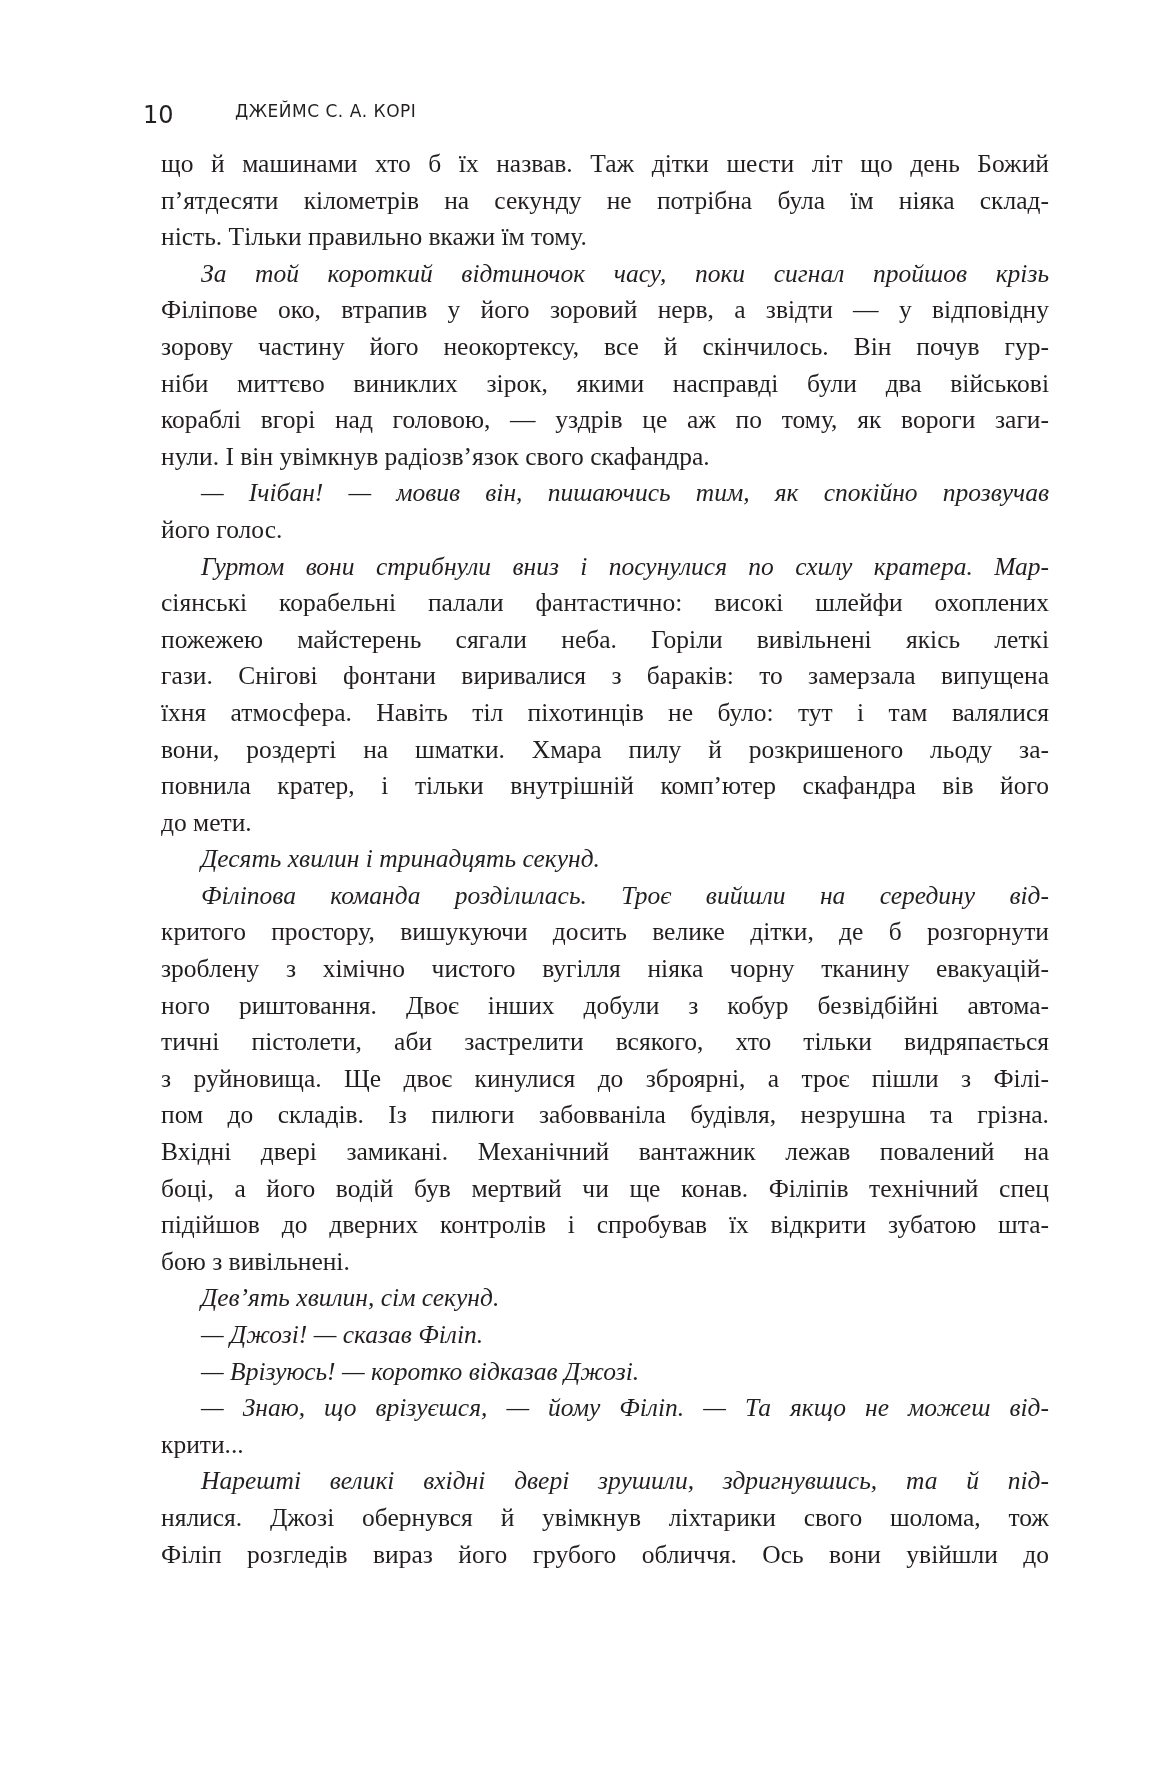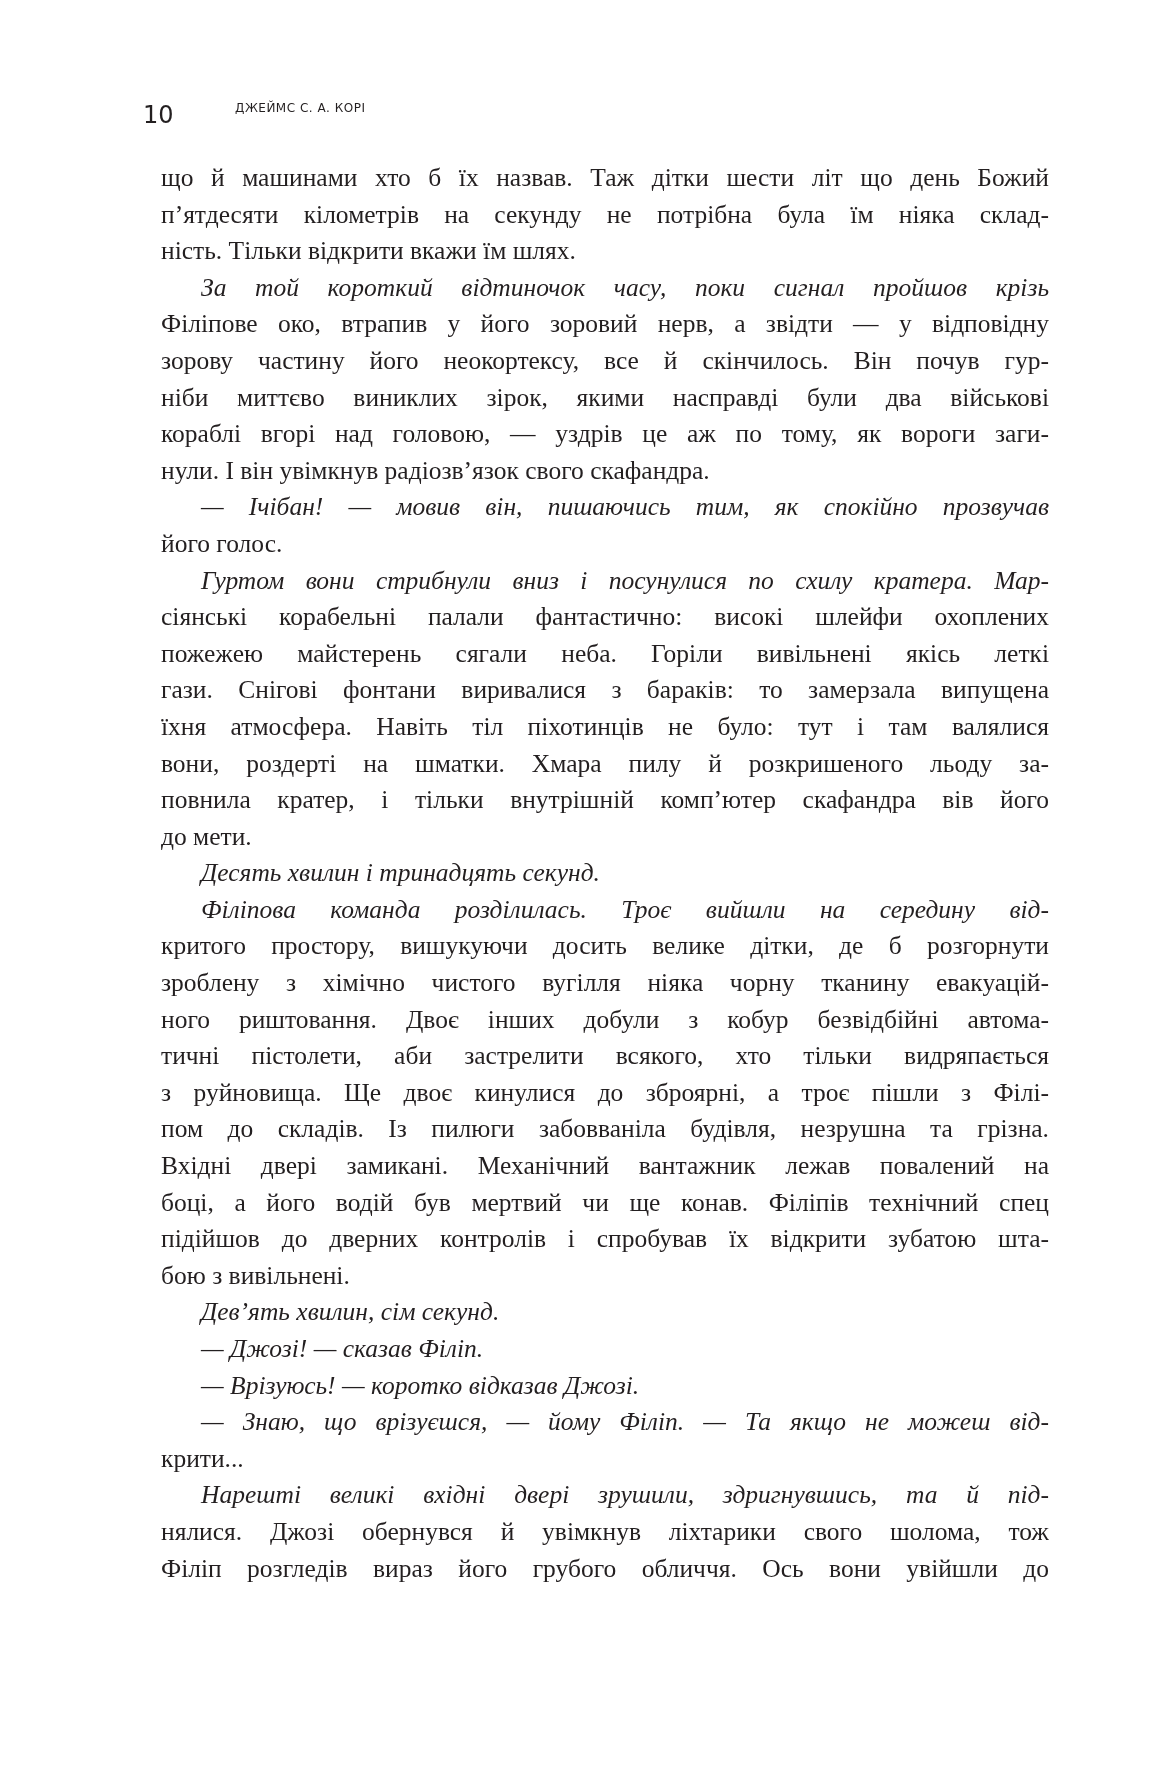--- a/index.html
+++ b/index.html
@@ -22,26 +22,26 @@
       display: flex;
       align-items: flex-start;
       font-family: "DejaVu Sans", "Liberation Sans", sans-serif;
       color: #231f20;
     }
     .page-number {
       font-size: 24px;
       width: 92px;
     }
     .running-title {
-      font-size: 12px;
+      font-size: 17px;
       letter-spacing: 0.5px;
     }
     .text-block {
       position: absolute;
-      top: 160px;
+      top: 146px;
       left: 161px;
       width: 888px;
       font-family: "Liberation Serif", "DejaVu Serif", serif;
       font-size: 25.5px;
       color: #231f20;
     }
     .line {
       height: 36.6px;
       line-height: 36.6px;
       white-space: nowrap;
@@ -60,21 +60,21 @@
 <body>
 
 <div class="running-head">
   <span class="page-number">10</span>
   <span class="running-title">ДЖЕЙМС С. А. КОРІ</span>
 </div>
 
 <div class="text-block" id="text-block">
     <div class="line">що й машинами хто б їх назвав. Таж дітки шести літ що день Божий</div>
     <div class="line">п’ятдесяти кілометрів на секунду не потрібна була їм ніяка склад-</div>
-    <div class="line last">ність. Тільки відкрити вкажи їм шлях.</div>
+    <div class="line last">ність. Тільки правильно вкажи їм тому.</div>
     <div class="line indent">За той короткий відтиночок часу, поки сигнал пройшов крізь</div>
     <div class="line">Філіпове око, втрапив у його зоровий нерв, а звідти — у відповідну</div>
     <div class="line">зорову частину його неокортексу, все й скінчилось. Він почув гур-</div>
     <div class="line">ніби миттєво виниклих зірок, якими насправді були два військові</div>
     <div class="line">кораблі вгорі над головою, — уздрів це аж по тому, як вороги заги-</div>
     <div class="line last">нули. І він увімкнув радіозв’язок свого скафандра.</div>
     <div class="line indent">— Ічібан! — мовив він, пишаючись тим, як спокійно прозвучав</div>
     <div class="line last">його голос.</div>
     <div class="line indent">Гуртом вони стрибнули вниз і посунулися по схилу кратера. Мар-</div>
     <div class="line">сіянські корабельні палали фантастично: високі шлейфи охоплених</div>

